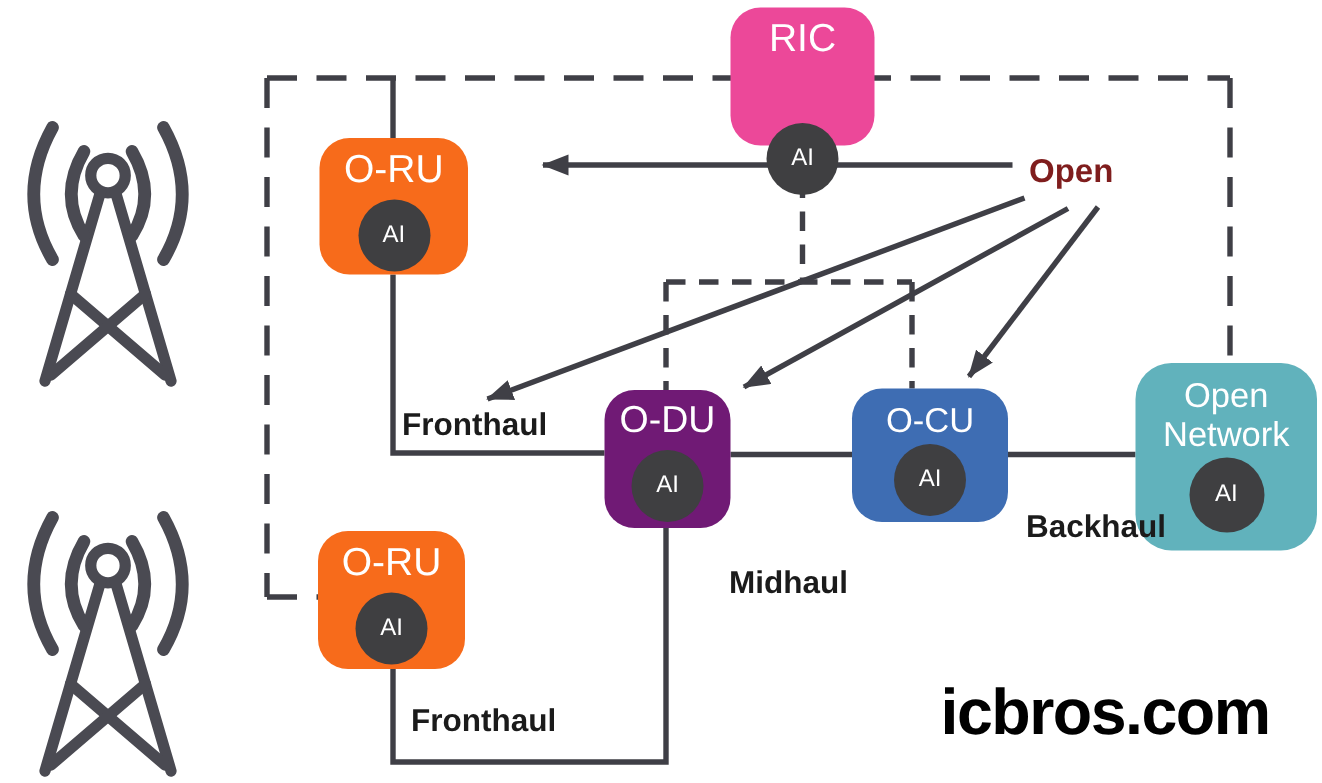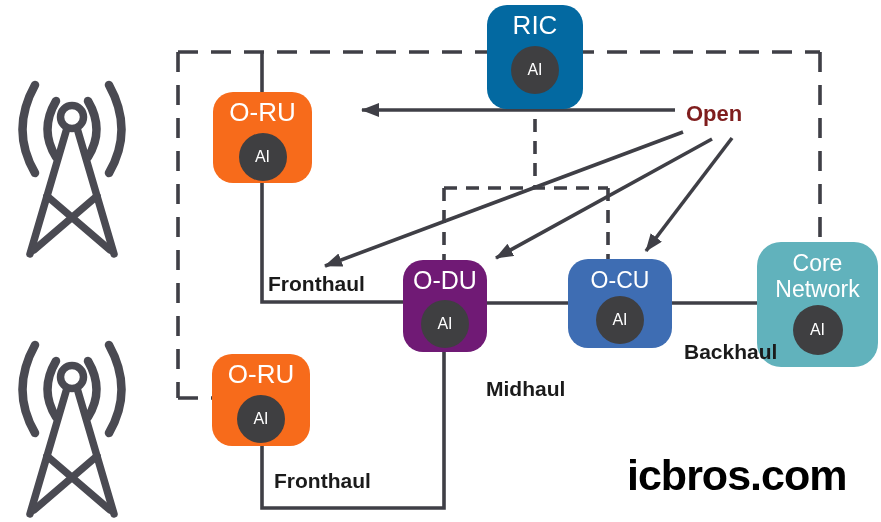--- a/index.html
+++ b/index.html
@@ -12,21 +12,21 @@
 
   .node{
     position:absolute;z-index:2;border-radius:20px;color:#fff;
     display:flex;flex-direction:column;align-items:center;box-sizing:border-box;
   }
   .node .nlabel{font-size:26px;line-height:1.15;margin-top:6px;text-align:center;white-space:pre-line;}
   .node .ai{
     width:48px;height:48px;border-radius:50%;background:#3F3F41;color:#fff;
     display:flex;align-items:center;justify-content:center;font-size:16px;margin-top:5px;flex:none;
   }
-  .node-ric{left:487px;top:5px;width:96px;height:104px;background:#0369a1;}
+  .node-ric{left:487px;top:5px;width:96px;height:92px;background:#ec4899;gap:36px;}
   .node-oru-top{left:213px;top:92px;width:99px;height:91px;background:#F76B1B;}
   .node-odu{left:403px;top:260px;width:84px;height:92px;background:#701a75;}
   .node-odu .nlabel{font-size:25px;}
   .node-ocu{left:568px;top:259px;width:104px;height:89px;background:#3E6DB3;}
   .node-ocu .nlabel{font-size:23px;margin-top:8px;}
   .node-ocu .ai{margin-top:3px;}
   .node-core{left:757px;top:242px;width:121px;height:125px;background:#61B2BC;border-radius:24px;}
   .node-core .nlabel{font-size:23px;margin-top:8px;padding:0 10px;}
   .node-core .ai{width:50px;height:50px;margin-top:2px;}
   .node-oru-bottom{left:212px;top:354px;width:98px;height:92px;background:#F76B1B;}
@@ -127,21 +127,21 @@
     <div class="nlabel">O-DU</div>
     <div class="ai">AI</div>
   </div>
 
   <div class="node node-ocu">
     <div class="nlabel">O-CU</div>
     <div class="ai">AI</div>
   </div>
 
   <div class="node node-core">
-    <div class="nlabel">Core Network</div>
+    <div class="nlabel">Open Network</div>
     <div class="ai">AI</div>
   </div>
 
   <div class="node node-oru-bottom">
     <div class="nlabel">O-RU</div>
     <div class="ai">AI</div>
   </div>
 
   <div class="lbl lbl-fronthaul-top">Fronthaul</div>
   <div class="lbl lbl-midhaul">Midhaul</div>

